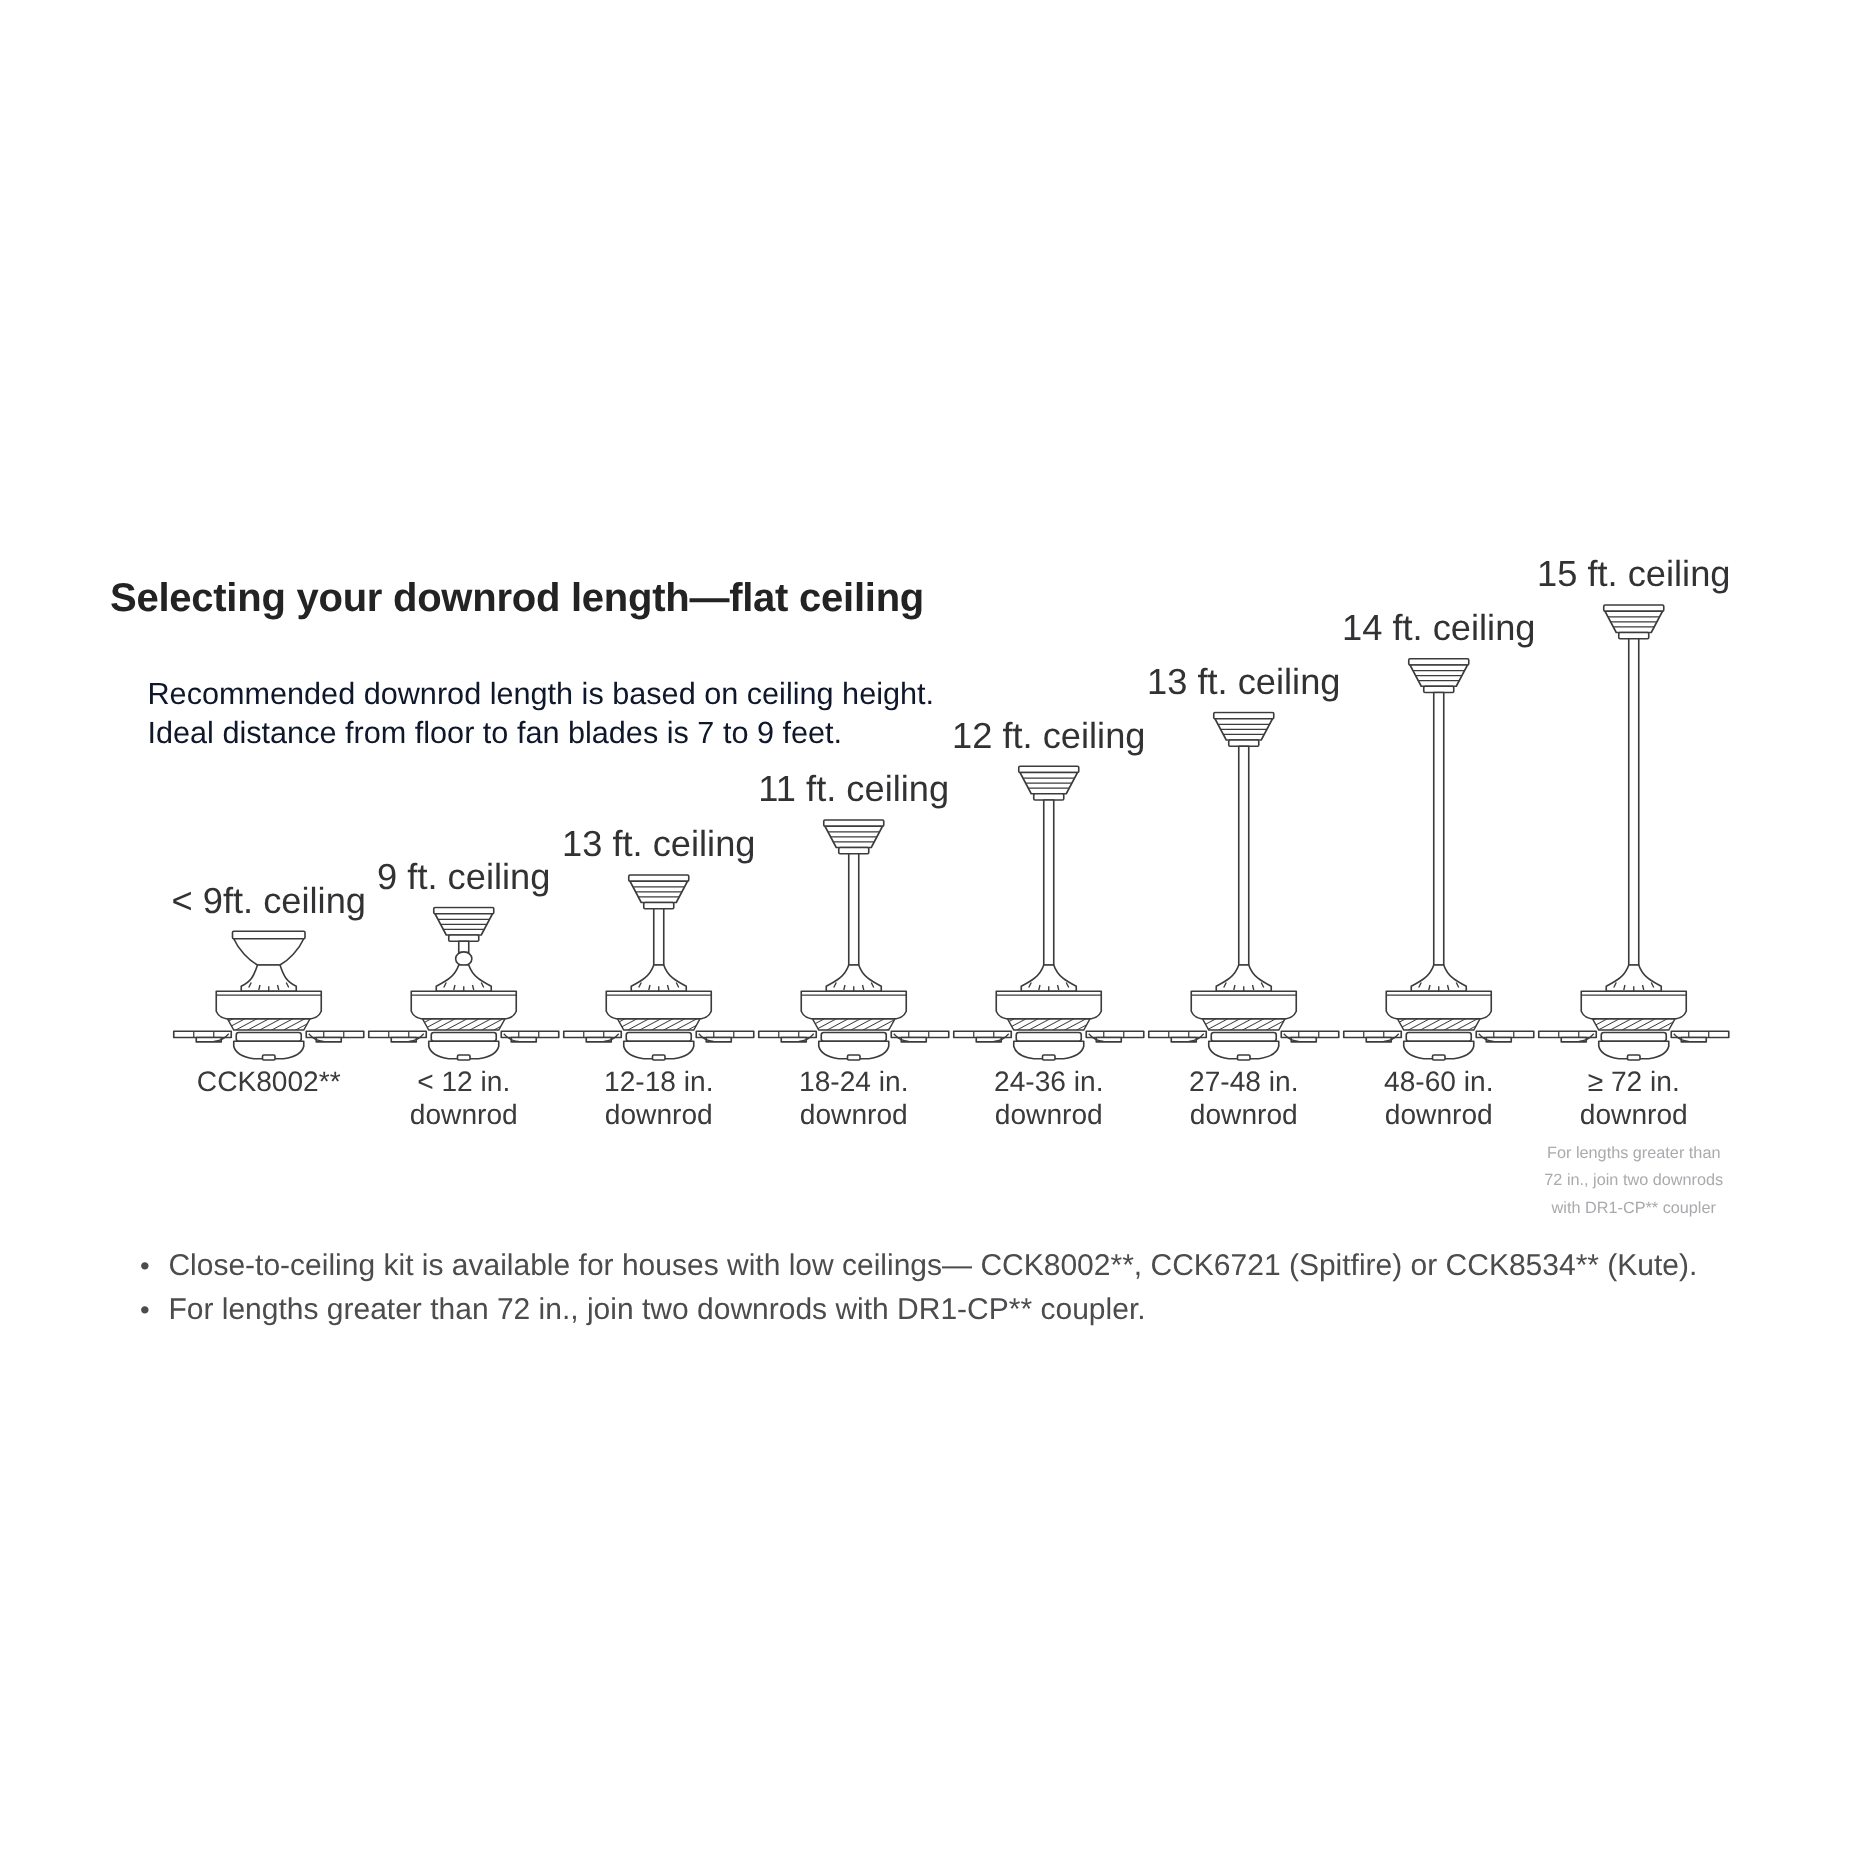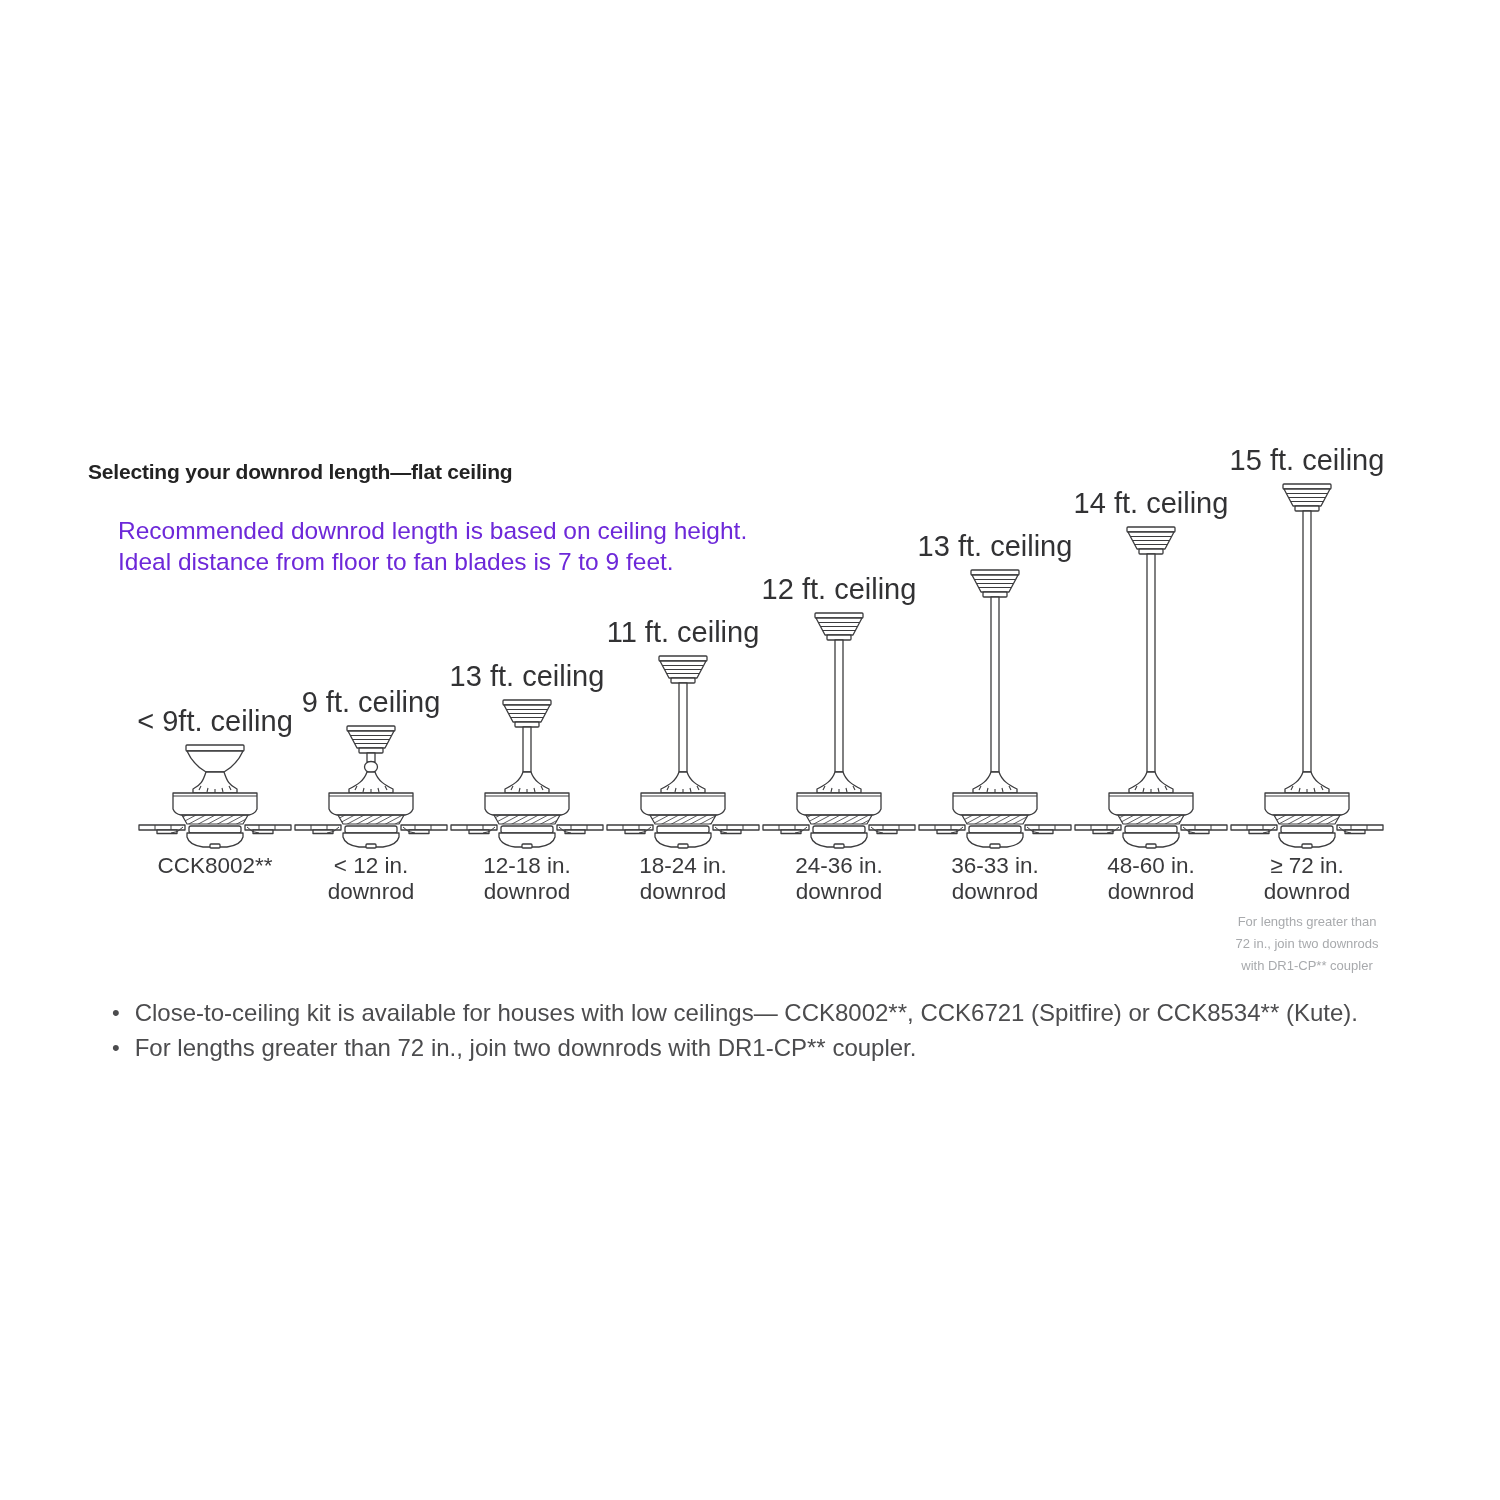--- a/index.html
+++ b/index.html
@@ -1,25 +1,25 @@
 <!DOCTYPE html>
 <html><head>
 <meta charset="utf-8">
 <style>
   html,body{margin:0;padding:0;}
   body{
     width:1500px;height:1500px;position:relative;background:#ffffff;
     font-family:"Liberation Sans", sans-serif;color:#232323;overflow:hidden;
   }
   .page-title{
-    position:absolute;left:88px;top:460px;font-size:21px;font-weight:600;
+    position:absolute;left:88px;top:460px;font-size:32px;font-weight:600;
     letter-spacing:-0.2px;color:#232323;white-space:nowrap;
   }
   .subtitle{
-    position:absolute;left:118px;top:515px;font-size:24.5px;color:#6d28d9;
+    position:absolute;left:118px;top:540px;font-size:24.5px;color:#0f172a;
     line-height:31px;white-space:nowrap;
   }
   .fan-row{
     position:absolute;left:137px;top:446px;width:1248px;height:404px;
     display:flex;align-items:flex-end;
   }
   .fan-col{
     width:156px;flex:0 0 156px;display:flex;flex-direction:column;
     align-items:center;justify-content:flex-end;
   }
@@ -276,21 +276,21 @@
   </div>
   <div class="label-col">
     <div>18-24 in.</div>
     <div>downrod</div>
   </div>
   <div class="label-col">
     <div>24-36 in.</div>
     <div>downrod</div>
   </div>
   <div class="label-col">
-    <div>36-33 in.</div>
+    <div>27-48 in.</div>
     <div>downrod</div>
   </div>
   <div class="label-col">
     <div>48-60 in.</div>
     <div>downrod</div>
   </div>
   <div class="label-col">
     <div>≥ 72 in.</div>
     <div>downrod</div>
     <div class="note">

